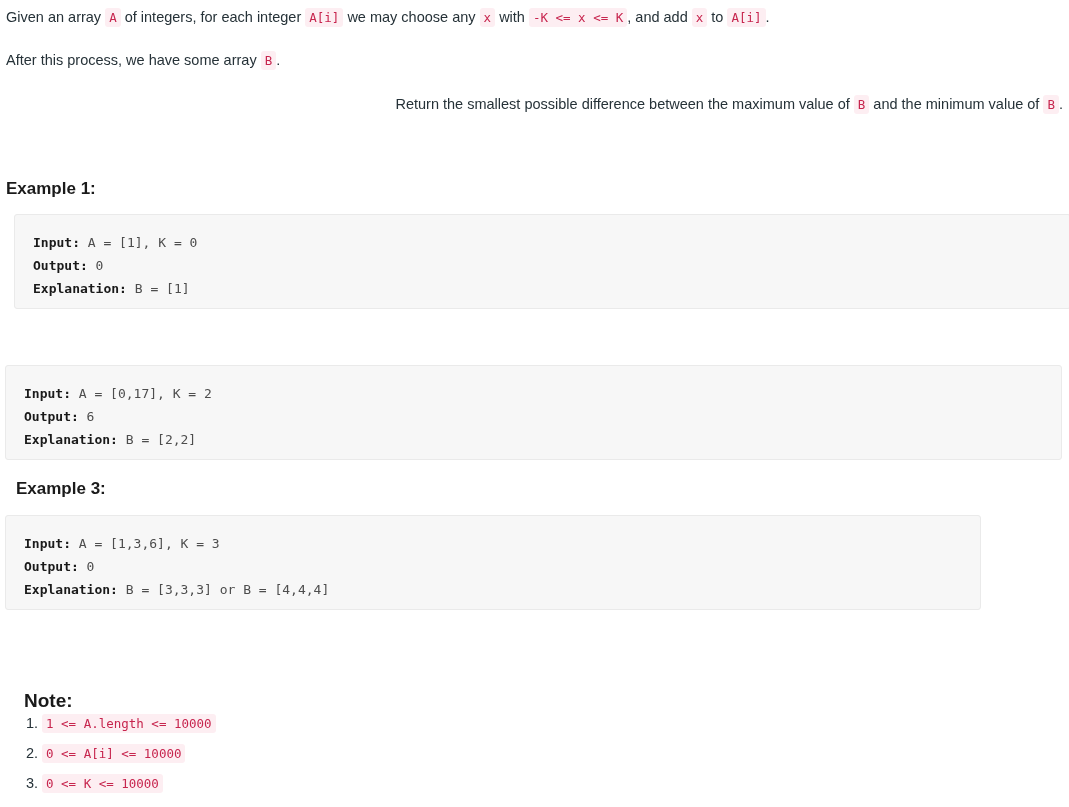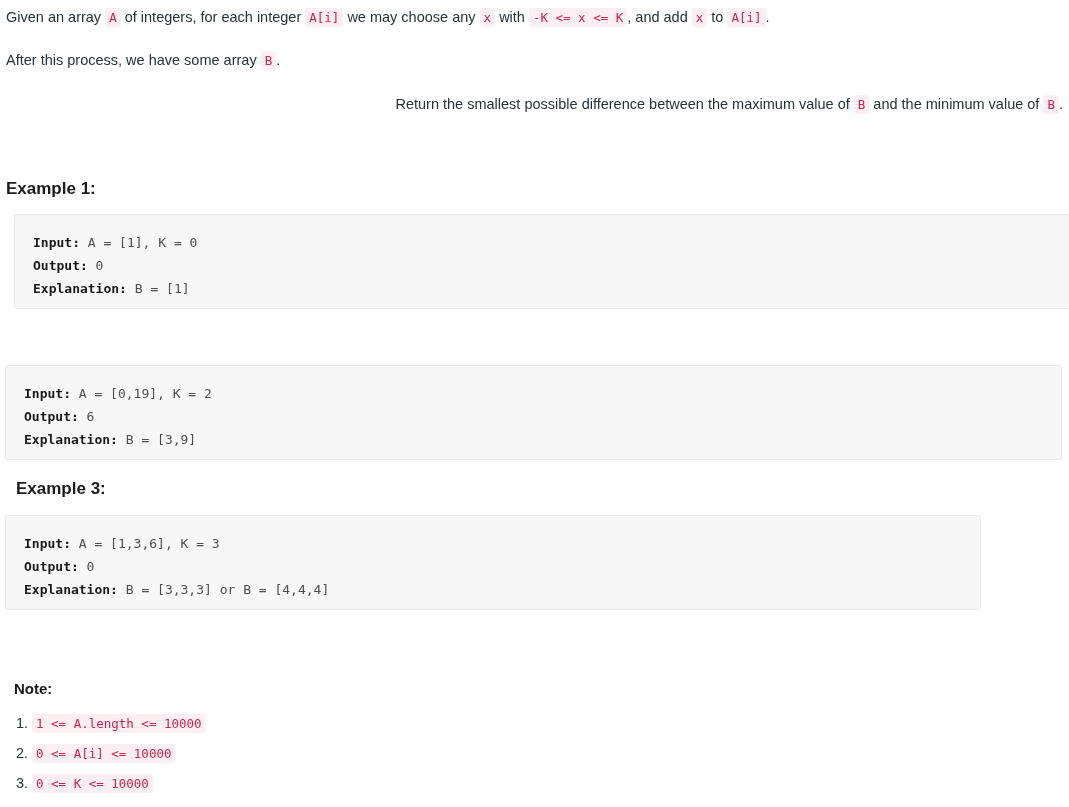--- a/index.html
+++ b/index.html
@@ -56,29 +56,29 @@
     color: #4d4d4d;
     box-sizing: border-box;
     overflow: hidden;
   }
   pre.codeblock b {
     color: #1a1a1a;
     font-weight: bold;
   }
 
   h3.note-title {
-    font-size: 15px;
+    font-size: 19px;
     font-weight: bold;
     color: #1a1a1a;
-    margin: 8px;
+    margin: 18px;
   }
 
   ol.notes {
     margin: 0;
-    padding-left: 32px;
+    padding-left: 42px;
     list-style-type: decimal;
   }
   ol.notes li {
     font-size: 14.5px;
     color: #263238;
     line-height: 1.45;
     margin-bottom: 9px;
   }
 
   
@@ -94,23 +94,23 @@
   <p class="para para-1">Given an array <code class="inline">A</code> of integers, for each integer <code class="inline">A[i]</code> we may choose any <code class="inline">x</code> with <code class="inline">-K &lt;= x &lt;= K</code>, and add <code class="inline">x</code> to <code class="inline">A[i]</code>.</p>
 
   <p class="para para-3">Return the smallest possible difference between the maximum value of <code class="inline">B</code> and the minimum value of <code class="inline">B</code>.</p>
 
   <h3 class="ex-title" style="position:absolute; top:179px; left:6px;">Example 1:</h3>
   <pre class="codeblock" style="position:absolute; top:214px; left:14px; width:1057px; height:95px;"><b>Input:</b><span> A = [1], K = 0</span>
 <b>Output:</b><span> 0</span>
 <b>Explanation:</b><span> B = [1]</span></pre>
 
   <h3 class="ex-title" style="position:absolute; top:329px; left:6px;margin-top:48px;">Example 2:</h3>
-  <pre class="codeblock" style="position:absolute; top:365px; left:5px; width:1057px; height:95px;"><b>Input:</b><span> A = [0,19], K = 2</span>
+  <pre class="codeblock" style="position:absolute; top:365px; left:5px; width:1057px; height:95px;"><b>Input:</b><span> A = [0,17], K = 2</span>
 <b>Output:</b><span> 6</span>
-<b>Explanation:</b><span> B = [3,9]</span></pre>
+<b>Explanation:</b><span> B = [2,2]</span></pre>
 
   <h3 class="ex-title" style="position:absolute; top:479px; left:16px;text-align:right;">Example 3:</h3>
   <pre class="codeblock" style="position:absolute; top:515px; left:5px; width:976px; height:95px;"><b>Input:</b><span> A = [1,3,6], K = 3</span>
 <b>Output:</b><span> 0</span>
 <b>Explanation:</b><span> B = [3,3,3] or B = [4,4,4]</span></pre>
 
   <h3 class="note-title" style="position:absolute; top:672px; left:6px;">Note:</h3>
 
   <ol class="notes" style="position:absolute; top:713px; left:0px;">
     <li><code class="inline">1 &lt;= A.length &lt;= 10000</code></li>

